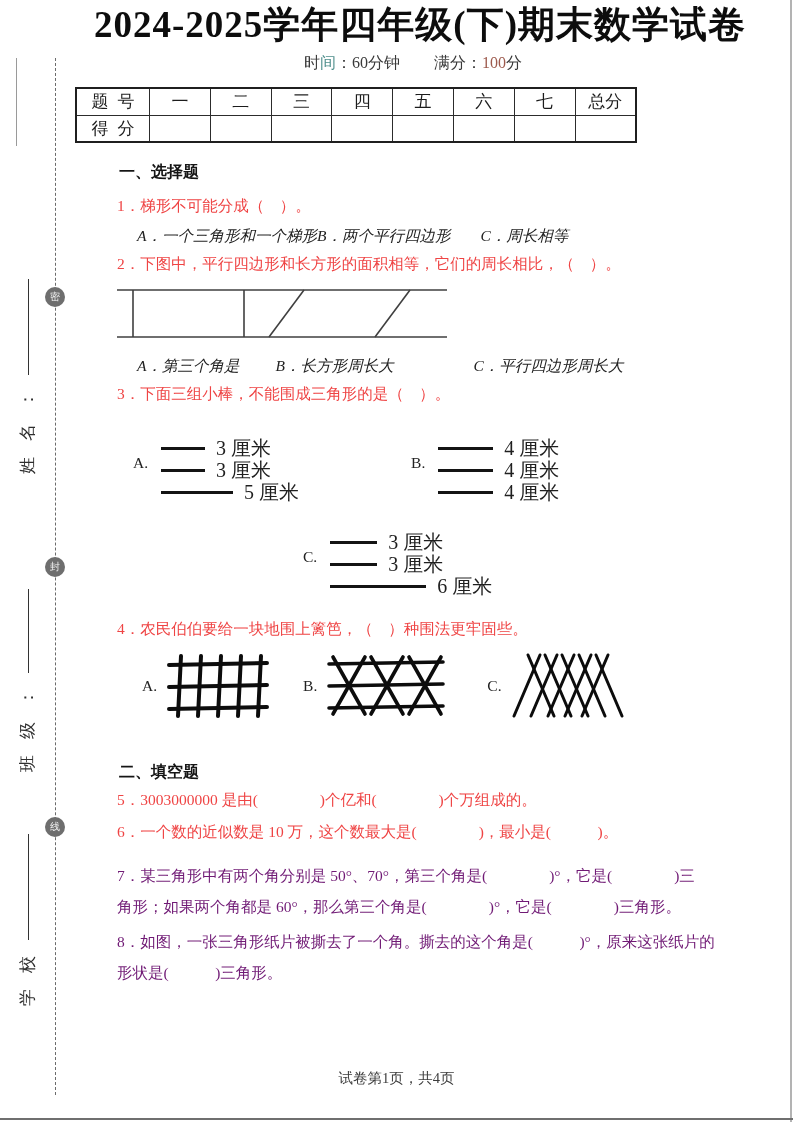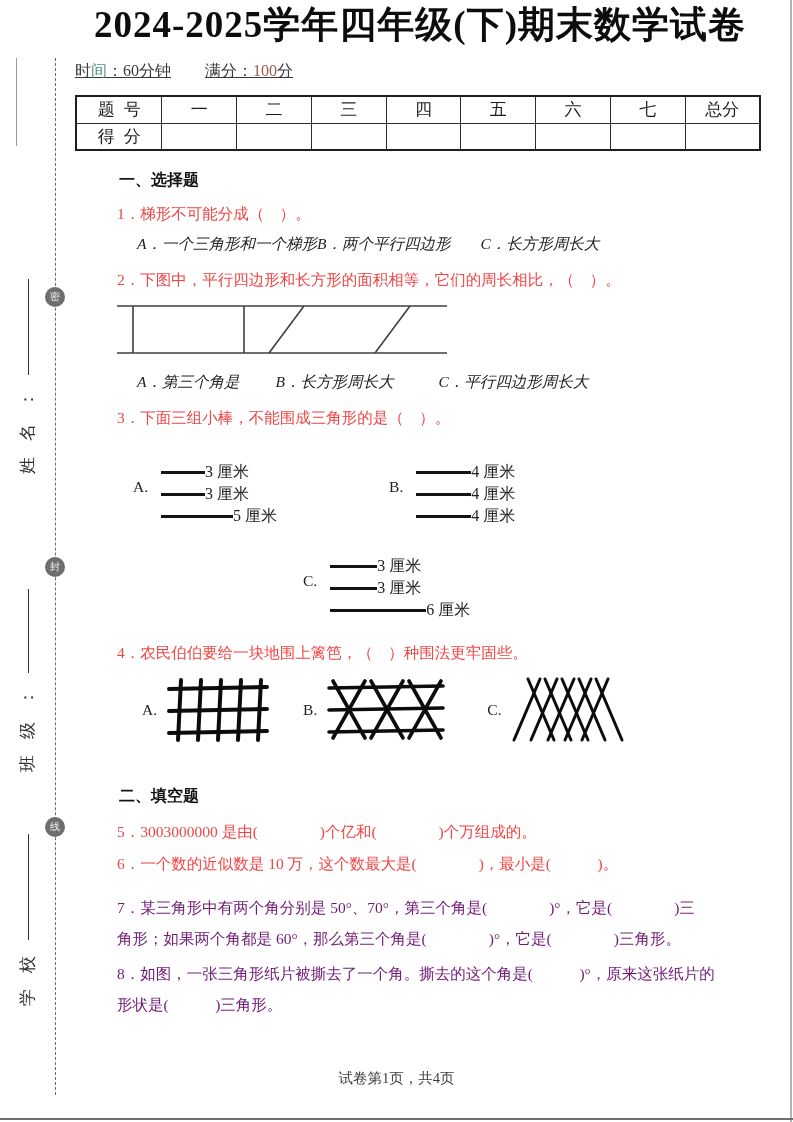--- a/index.html
+++ b/index.html
@@ -39,55 +39,55 @@
   .vl-name  { top:474px; } .vl-name  .uline { width:96px; }
   .vl-class { top:772px; } .vl-class .uline { width:84px; }
   .vl-school{ top:1006px;} .vl-school .uline{ width:106px; }
 
   
   .main { position:relative; margin-left:75px; width:690px; }
   .title {
     text-align:center; font-size:37px; font-weight:bold; color:#0d0d0d;
     letter-spacing:1px;
   }
-  .info { text-align:left; margin-top:11px; padding-right:14px; font-size:16px; color:#3a3a3a;text-decoration:underline; }
+  .info { text-align:center; margin-top:3px; padding-right:14px; font-size:16px; color:#3a3a3a; }
   .info .gap { display:inline-block; width:34px; }
 
-  table.score { border-collapse:collapse; margin-top:13px; width:686px; border:2px solid #1f1f1f; }
+  table.score { border-collapse:collapse; margin-top:13px; width:562px; border:2px solid #1f1f1f; }
   table.score td {
     border:1.5px solid #2c2c2c; height:27px; text-align:center;
     font-size:17px; color:#1c1c1c; width:75px;
   }
   table.score td.lab { width:86px; letter-spacing:9px; padding-left:9px; }
 
   .sec { margin:19px 0 0 44px; font-size:16px; font-weight:bold; color:#151515; }
   .q   { margin:13px 0 0 42px; font-size:15.5px; color:#ef4444; }
   .qline { margin:0 0 0 42px; font-size:15.5px; color:#701a75; line-height:31px; }
-  .qfirst { margin-top:15px; }
+  .qfirst { margin-top:7px; }
   .opts { margin:9px 0 0 62px; font-size:15.5px; color:#222; }
   .opts span { display:inline-block;font-style:italic; }
 
   
   .fig2 { margin:9px 0 0 42px; display:block; }
 
   
-  .o2b { margin-left:36px; } .o2c { margin-left:45px; }
+  .o2b { margin-left:36px; } .o2c { margin-left:80px; }
   .o1c { margin-left:30px; }
 
   
   .stickrow1 { display:flex; margin:32px 0 0 58px; }
   .stickrow2 { display:flex; margin:28px 0 0 228px; }
   .group { display:flex; }
   .group .glabel { font-size:15.5px; margin-right:13px; padding-top:17px; color:#222; }
   .gB { margin-left:112px; }
   .sticks .srow { display:flex; align-items:center; height:22px; }
   .st { display:inline-block; height:0; border-top:3.5px solid #141414; }
   .st-44 { width:44px; } .st-55 { width:55px; } .st-72 { width:72px; }
   .st-47 { width:47px; } .st-96 { width:96px; }
-  .slab { font-size:16px; color:#1f1f1f; white-space:nowrap; }
+  .slab { margin-left:11px; font-size:20px; color:#1f1f1f; white-space:nowrap; }
 
   
   .fences { display:flex; align-items:center; margin:12px 0 0 67px; }
   .fence { display:flex; align-items:center; }
   .fence .glabel { font-size:15.5px; margin-right:10px; color:#222; }
   .fB { margin-left:34px; } .fC { margin-left:40px; }
 
   .footer {
     position:absolute; left:0; width:793px; bottom:34px;
     text-align:center; font-size:14.5px; color:#3c3c3c;
@@ -149,21 +149,21 @@
         <td></td>
         <td></td>
       </tr>
     </tbody>
       </table>
 
     <div class="sec">一、选择题</div>
 
     <div class="q">1．梯形不可能分成（　）。</div>
     <div class="opts">
-      <span>A．一个三角形和一个梯形</span><span>B．两个平行四边形</span><span class="o1c">C．长方形周长大</span>
+      <span>A．一个三角形和一个梯形</span><span>B．两个平行四边形</span><span class="o1c">C．周长相等</span>
     </div>
 
     <div class="q qfirst">2．下图中，平行四边形和长方形的面积相等，它们的周长相比，（　）。</div>
     <svg class="fig2" width="330" height="58" viewBox="0 0 330 58">
       <g stroke="#3f3f3f" stroke-width="1.6" fill="none">
         <line x1="0" y1="6" x2="330" y2="6"></line>
         <line x1="0" y1="53" x2="330" y2="53"></line>
         <line x1="16" y1="6" x2="16" y2="53"></line>
         <line x1="127" y1="6" x2="127" y2="53"></line>
         <line x1="152" y1="53" x2="187" y2="6"></line>

